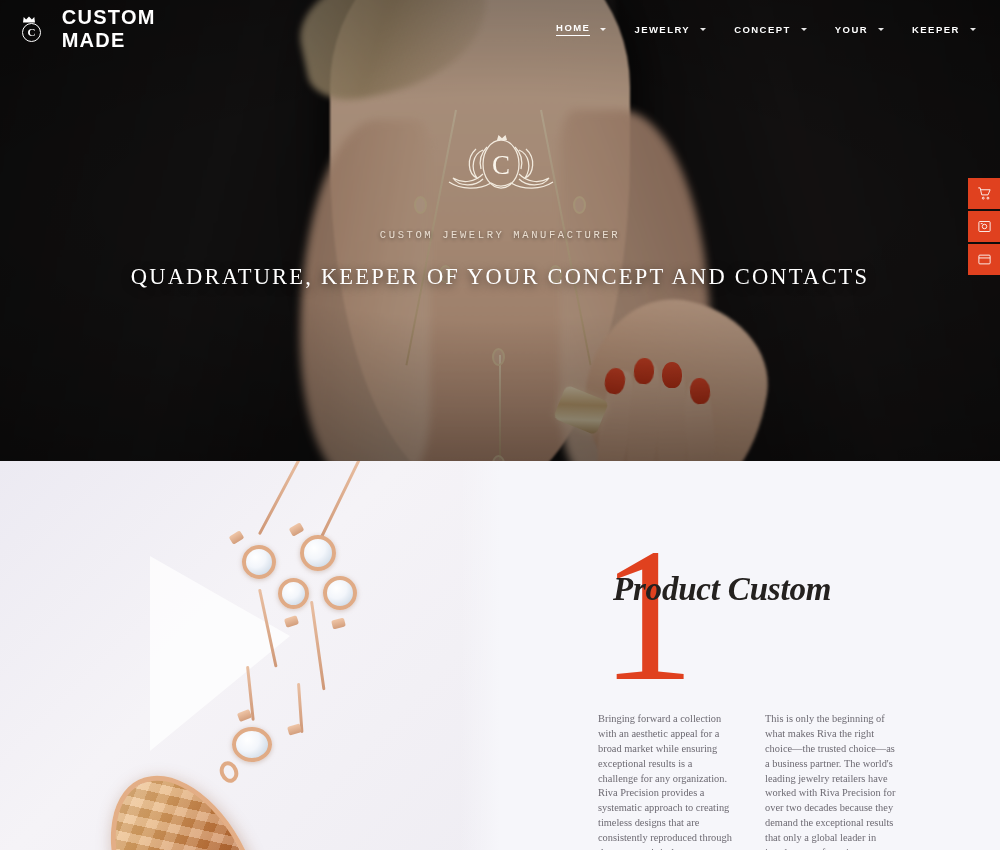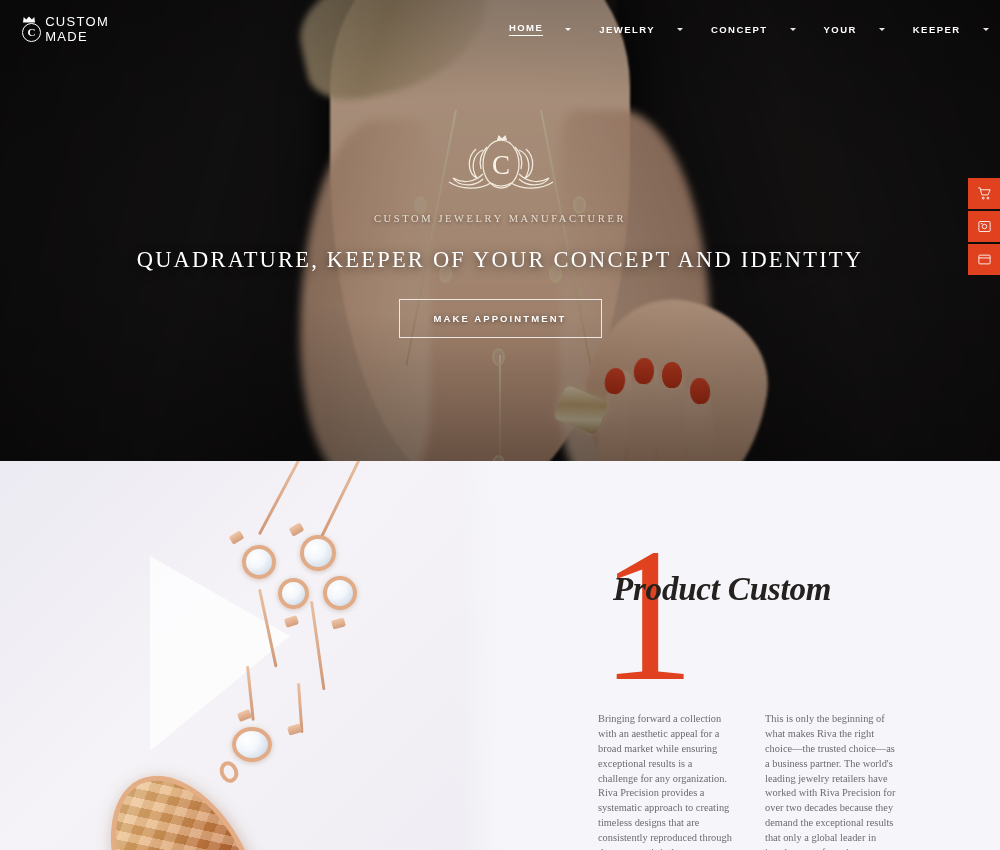--- a/index.html
+++ b/index.html
@@ -77,35 +77,35 @@
 
   
   .header { position:absolute; left:0; top:0; width:1000px; height:58px; z-index:40;
     display:flex; align-items:center; }
   .brand { display:flex; align-items:center; gap:9px; margin-left:22px; }
   .brand-mark { position:relative; width:22px; height:26px; }
   .brand-mark .crown { position:absolute; left:50%; top:0; transform:translateX(-50%); }
   .brand-mark .circ { position:absolute; left:0; top:7px; width:19px; height:19px;
     border:1.4px solid #fff; border-radius:50%; color:#fff;
     font:700 11px/17px "Liberation Serif", serif; text-align:center; }
-  .brand-text { color:#fff; font-weight:400; font-size:13px; letter-spacing:1.3px; }
+  .brand-text { color:#fff; font-weight:700; font-size:20px; letter-spacing:1.3px;margin-left:17px; }
 
   .nav { display:flex; align-items:center; gap:0; margin-left:378px; }
   .nav-item { color:#fff; font-size:9.5px; font-weight:700; letter-spacing:1.45px;
     padding:0 14px; position:relative; white-space:nowrap; cursor:pointer;
-    display:flex; align-items:center; gap:22px; }
+    display:flex; align-items:center; gap:10px; }
   .nav-item .lbl.active { border-bottom:1px solid #fff; padding-bottom:2px; }
   .caret { width:0; height:0; border-left:3px solid transparent; border-right:3px solid transparent;
     border-top:3.5px solid #fff; opacity:.9; }
 
   
   .hero-content { position:absolute; left:0; top:0; width:1000px; height:461px; z-index:30;
     display:flex; flex-direction:column; align-items:center; }
   .emblem { margin-top:130px; width:150px; height:80px; }
-  .emblem-sub { margin-top:3px; color:#f3eade; font-family:Liberation Serif, serif;
+  .emblem-sub { margin-top:19px; color:#f3eade; font-family:Liberation Mono, monospace;
     font-size:10.5px; letter-spacing:2.6px; opacity:.88; text-shadow:0 1px 4px rgba(0,0,0,.6); }
   .hero-title { margin-top:23px; color:#fff; font-family:"Liberation Serif", serif;
     font-size:22.5px; letter-spacing:2.2px; text-shadow:0 2px 10px rgba(0,0,0,.65); white-space:nowrap; }
   .cta { margin-top:26px; padding:13px 34px; border:1px solid rgba(255,255,255,.82);
     color:#fff; font-size:9.5px; font-weight:700; letter-spacing:2.1px; background:transparent;
     cursor:pointer; text-shadow:0 1px 4px rgba(0,0,0,.5); }
 
   
   .side-tabs { position:absolute; right:0; top:178px; z-index:45;
     display:flex; flex-direction:column; gap:2px; }
@@ -254,22 +254,21 @@
         <path d="M58 44 c-8 8 -20 10 -30 4 6 9 22 9 30 1"></path>
         <path d="M94 44 c8 8 20 10 30 4 -6 9 -22 9 -30 1"></path>
         <path d="M24 52 c12 8 30 8 42 1 6 4 14 4 20 0 12 7 30 7 42-1"></path>
         <path d="M62 17 c-6 6 -8 14 -6 22"></path>
         <path d="M90 17 c6 6 8 14 6 22"></path>
       </g>
       <text x="76" y="44" text-anchor="middle" fill="#fbf6ec" font-family="Liberation Serif, serif" font-size="27">C</text>
     </svg>
 
     <div class="emblem-sub">CUSTOM JEWELRY MANUFACTURER</div>
-    <div class="hero-title">QUADRATURE, KEEPER OF YOUR CONCEPT AND IDENTITY</div>
-    <button class="cta">MAKE APPOINTMENT</button>
+    <div class="hero-title">QUADRATURE, KEEPER OF YOUR CONCEPT AND CONTACTS</div>
   </div>
 
   <div class="side-tabs">
     <div class="side-tab" style="background:#e0411f">
       <svg viewBox="0 0 24 24">
         <path d="M2 3h3l2.6 11.2h10L21 6H6.2"></path>
         <circle cx="10" cy="19.4" r="1.5"></circle>
           <circle cx="17.5" cy="19.4" r="1.5"></circle>
       </svg>
     </div>

